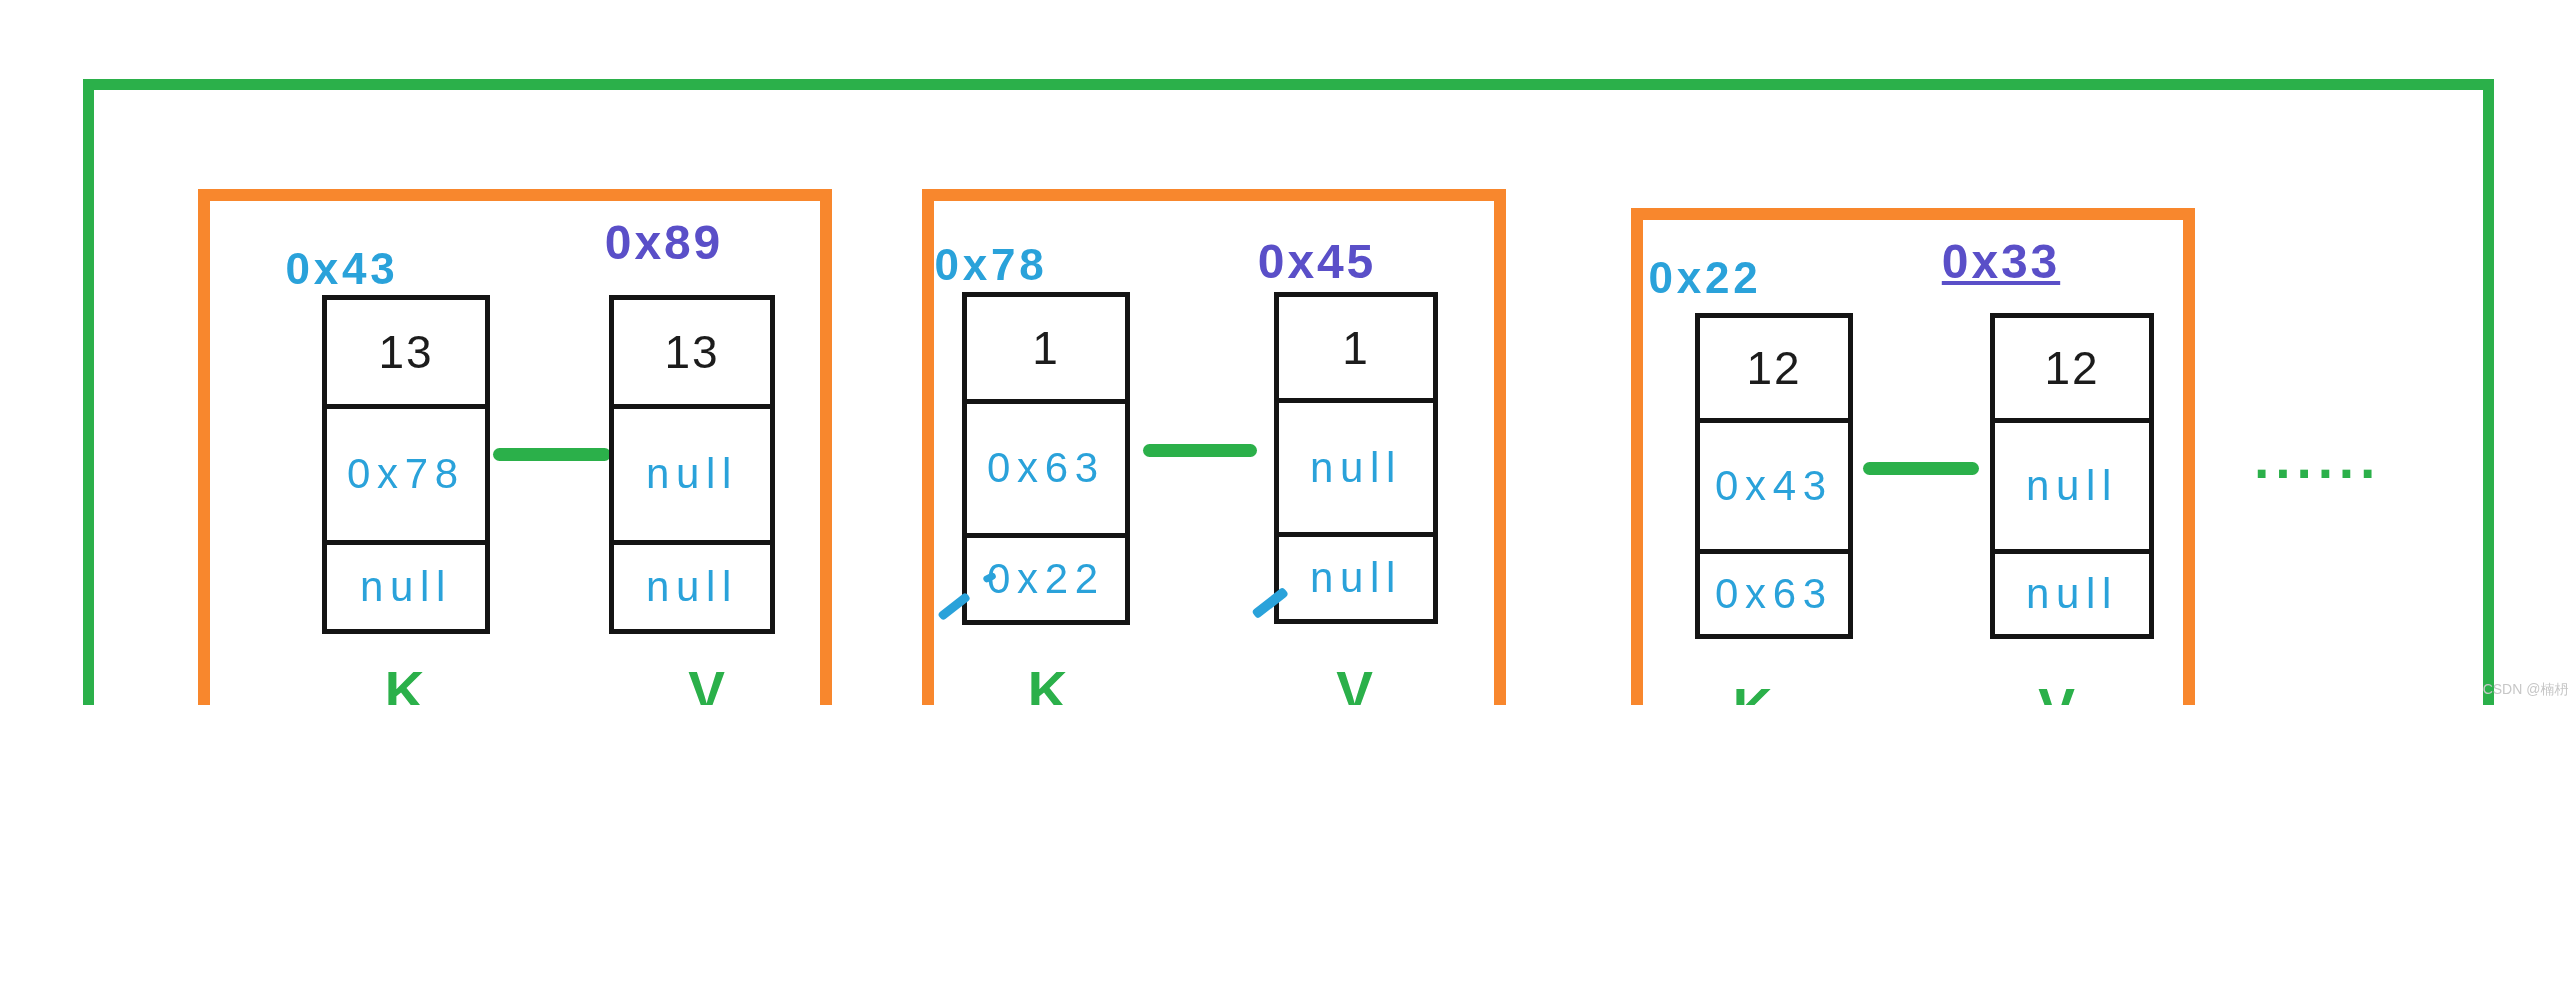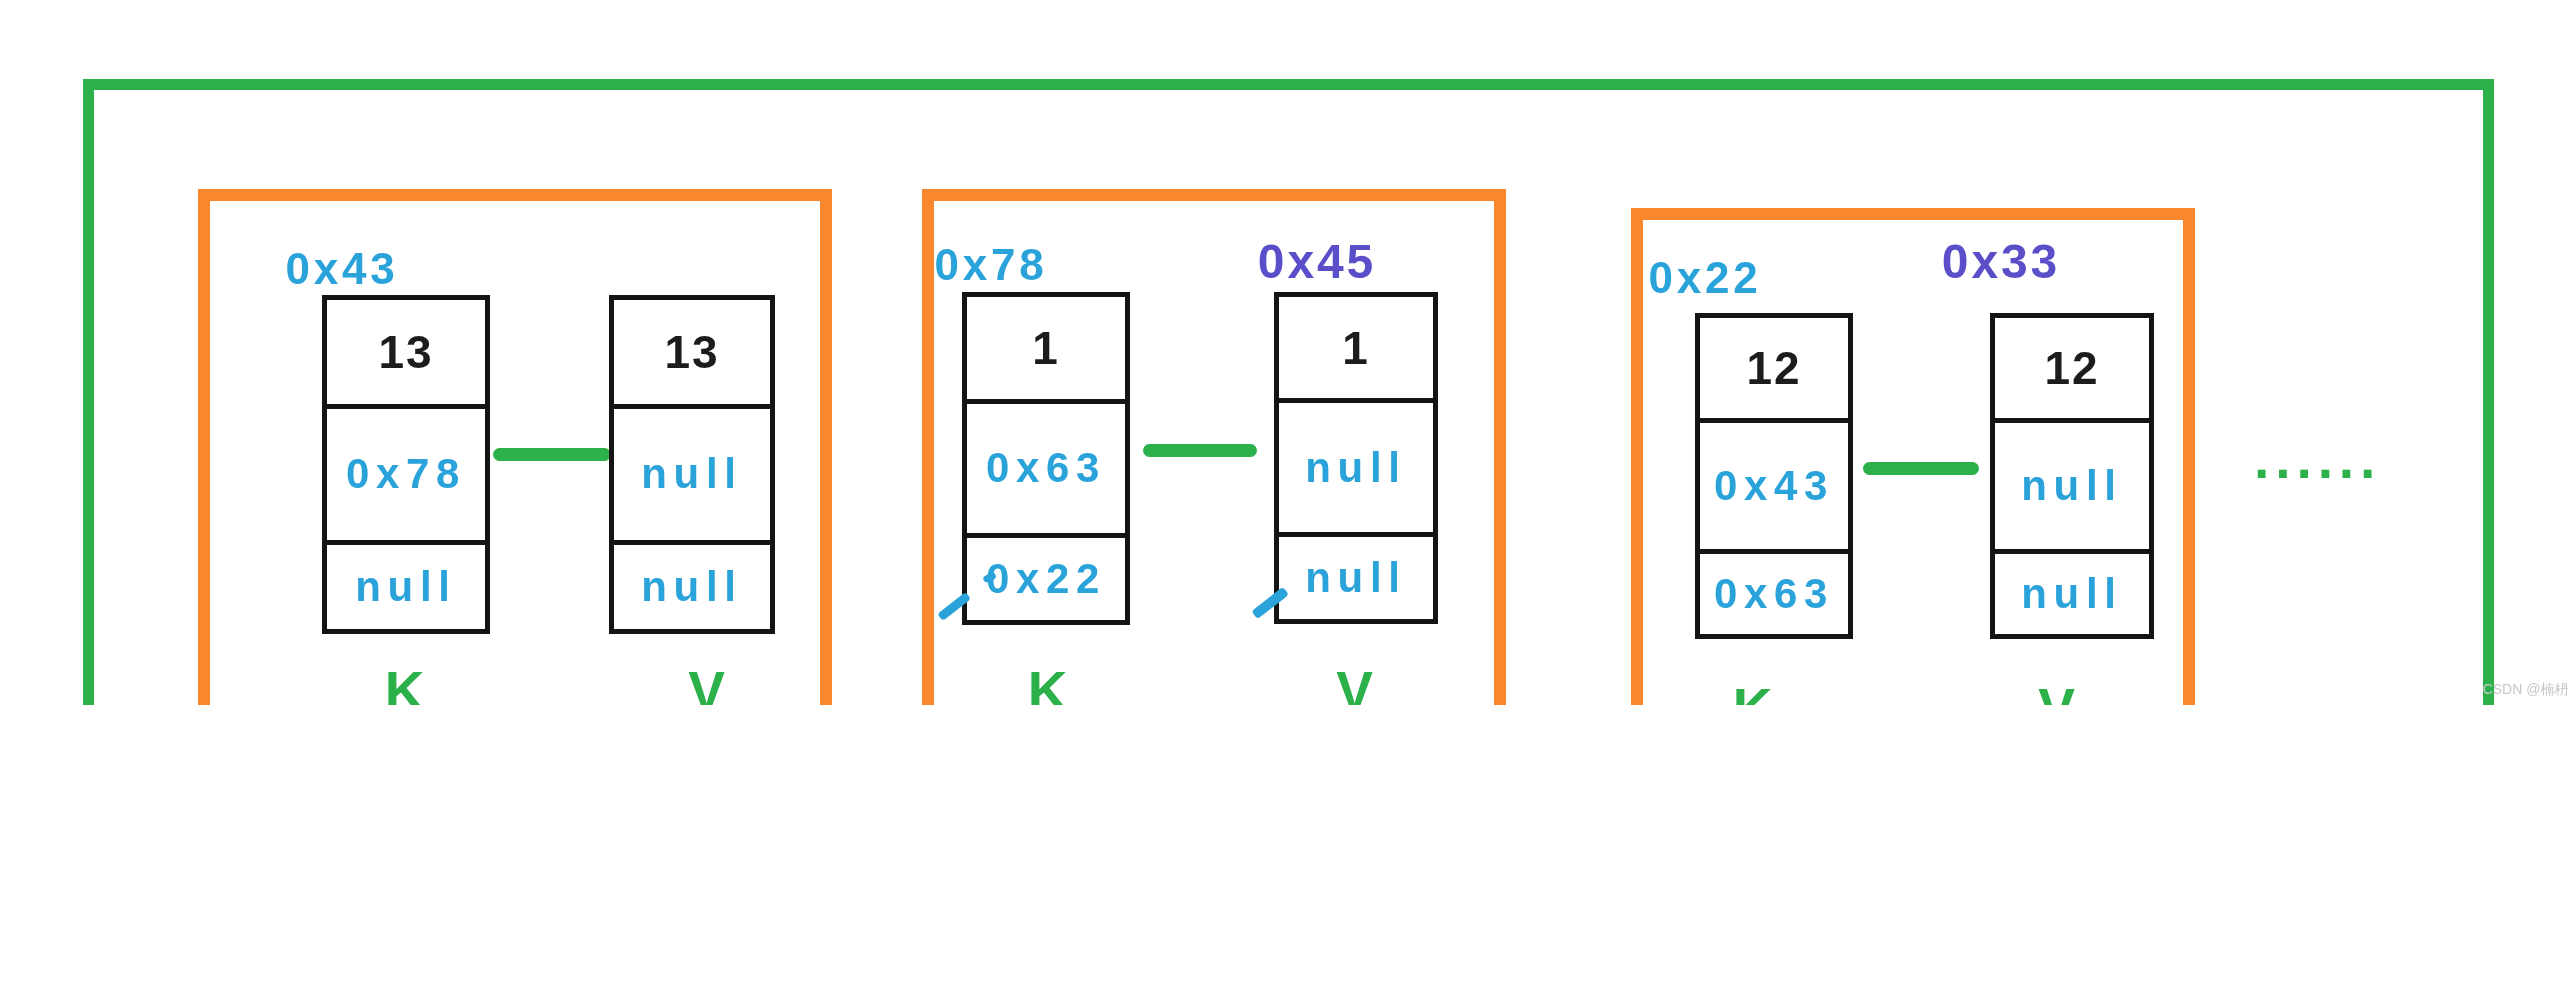--- a/index.html
+++ b/index.html
@@ -19,21 +19,21 @@
   .kv-box {
     border: 5.7px solid #141414;
     background: #ffffff;
     display: flex;
     flex-direction: column;
   }
   .cell {
     display: flex;
     align-items: center;
     justify-content: center;
-    font-weight: bold;
+    font-weight: normal;
     white-space: nowrap;
   }
   .cell:nth-child(1) { height: 31.5%; }
   .cell:nth-child(2) { height: 40%;  border-top: 5.7px solid #141414; }
   .cell:nth-child(3) { flex: 1;      border-top: 5.7px solid #141414; }
   .cell.black { color: #1c1c1c; font-size: 46px; letter-spacing: 1.9px; }
   .cell.blue  { color: var(--blue, #2aa2da); font-size: 42px; letter-spacing: 6.7px; }
 
   .addr {
     width: 210px;
@@ -81,20 +81,21 @@
 </head>
 <body>
 
 <div id="canvas">
 
   <div class="abs green-rect" style="left:83px; top:79px; width:2411px; height:785px;"></div>
 
   <div class="abs orange-rect" style="left:198px; top:189px; width:634px; height:572px;"></div>
 
   <div class="abs addr k" style="left:237px; top:244px;">0x43</div>
+  <div class="abs addr v" style="left:559px; top:215px;">0x89</div>
 
   <div class="abs kv-box" style="left:322px; top:295px; width:168px; height:339px;">
     <div class="cell black">13</div>
     <div class="cell blue">0x78</div>
     <div class="cell blue">null</div>
   </div>
 
   <div class="abs connector" style="left:493px; top:448px; width:118px;"></div>
 
   <div class="abs kv-box" style="left:609px; top:295px; width:166px; height:339px;">
@@ -128,21 +129,21 @@
   <div class="abs pen" style="left:936px; top:602px; width:36px; height:8.6px; transform:rotate(-38deg);"></div>
   <div class="abs pen" style="left:983px; top:574px; width:13.3px; height:6.7px; transform:rotate(-25deg);"></div>
   <div class="abs pen" style="left:1250px; top:598px; width:40px; height:9.5px; transform:rotate(-38deg);"></div>
 
   <div class="abs kv-label" style="left:1000px; top:659px;">K</div>
   <div class="abs kv-label" style="left:1307px; top:659px;">V</div>
 
   <div class="abs orange-rect" style="left:1631px; top:208px; width:564px; height:553px;"></div>
 
   <div class="abs addr k" style="left:1600px; top:253px;">0x22</div>
-  <div class="abs addr v" style="left:1896px; top:234px;">0x33</div>
+  <div class="abs addr v" style="left:1896px; top:234px;text-decoration:underline;">0x33</div>
 
   <div class="abs kv-box" style="left:1695px; top:313px; width:158px; height:326px;">
     <div class="cell black">12</div>
     <div class="cell blue">0x43</div>
     <div class="cell blue">0x63</div>
   </div>
 
   <div class="abs connector" style="left:1863px; top:462px; width:116px;"></div>
 
   <div class="abs kv-box" style="left:1990px; top:313px; width:164px; height:326px;">

